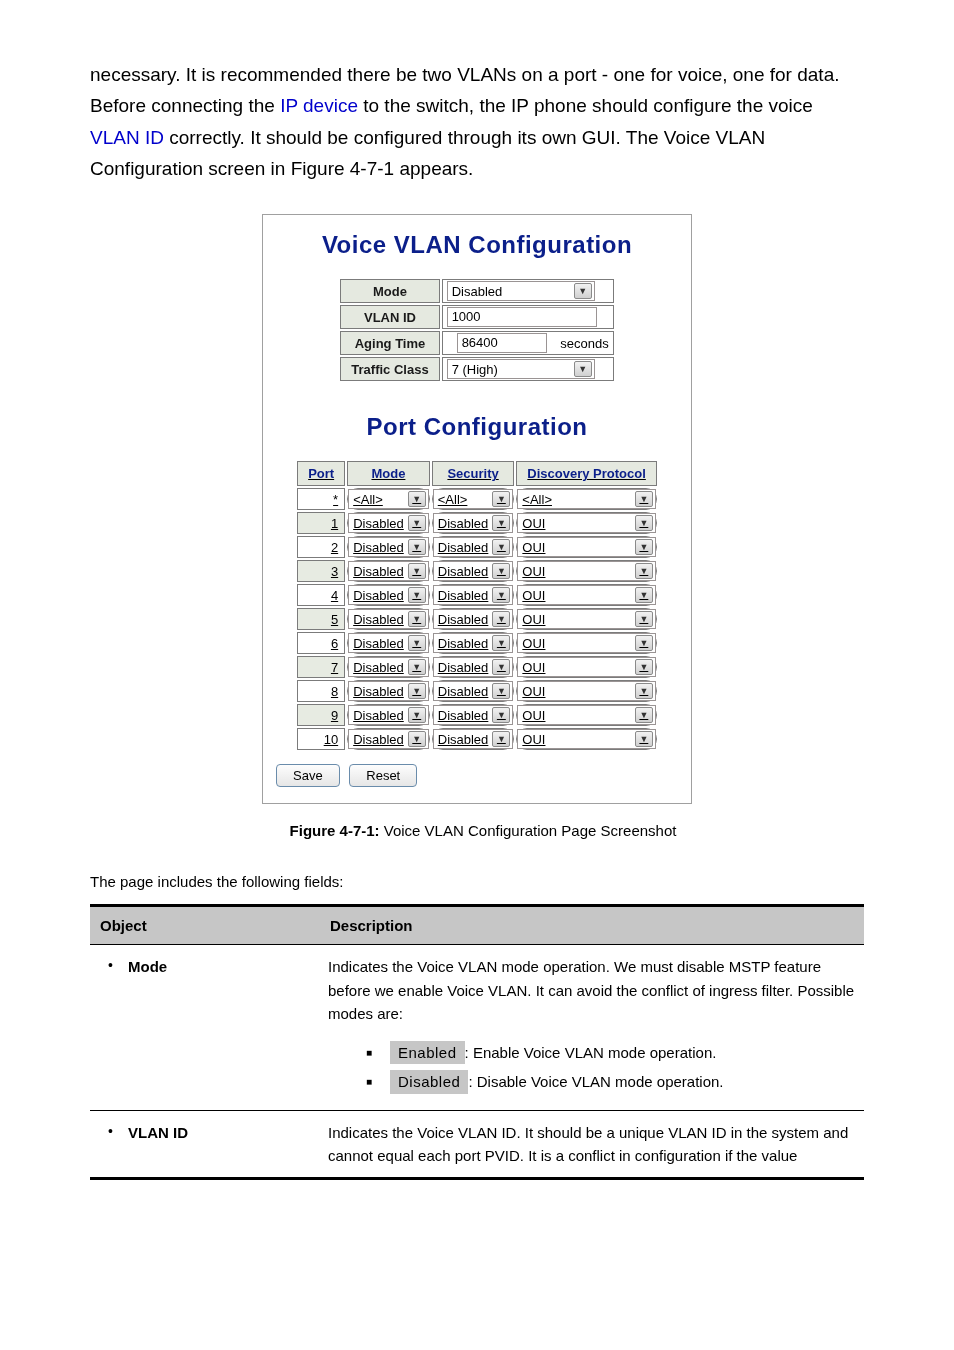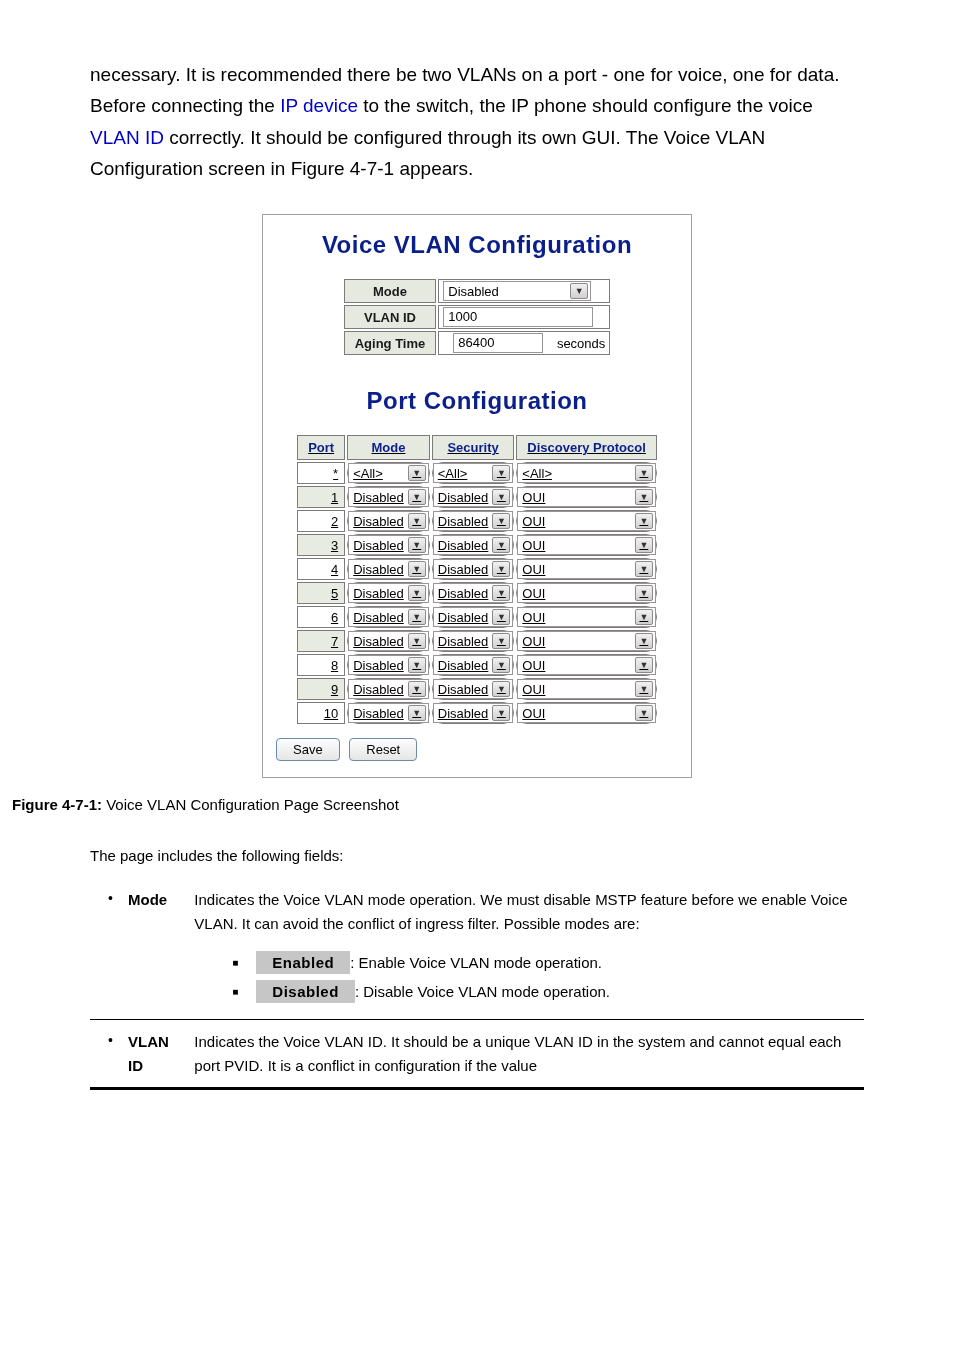--- a/index.html
+++ b/index.html
@@ -136,21 +136,21 @@
   .btn {
     display: inline-block;
     border: 1px solid #6a8cab;
     border-radius: 4px;
     padding: 3px 16px;
     font-size: 13px;
     background: linear-gradient(#fdfdfd,#e6e6e6);
     margin: 0 3px;
   }
   .caption {
-    text-align: left;
+    text-align: center;
     font-size: 15px;
     color: #000;
     margin: 18px 0 34px 12px;
   }
 
   .desc {
     padding: 0 90px;
   }
   .desc p { font-size: 15px; margin: 0 0 12px 0; }
   .desc-table-wrap { margin-top: 14px; }
@@ -190,22 +190,22 @@
     padding-left: 38px;
   }
   .sq-row {
     display: flex;
     align-items: center;
     margin-bottom: 6px;
   }
   .sq-row .sq { width: 24px; font-size: 10px; }
   .chip {
     background: #c6c6c6;
-    padding: 0 16px;
-    font-weight: bold;
+    padding: 0 8px;
+    font-weight: normal;
     letter-spacing: 0.5px;
   }
 </style>
 </head>
 <body>
 
 <div class="page">
 
   <div class="top-text">
     <p>
@@ -244,20 +244,29 @@
         </tr>
         <tr>
           <th>Aging Time</th>
           <td style="white-space:nowrap;padding-left:14px;">
             <div class="input-box">
               <span>86400</span>
             </div>
             <span class="unit-box">seconds</span>
           </td>
         </tr>
+        <tr>
+          <th>Traffic Class</th>
+          <td>
+            <div class="select-box">
+              <span>7 (High)</span>
+              <span class="dd-btn">▼</span>
+            </div>
+          </td>
+        </tr>
       </tbody>
         </table>
 
       <h2>Port Configuration</h2>
 
       <table class="port-table">
         <tbody>
             <tr>
           <th>Port</th>
           <th>Mode</th>
@@ -511,20 +520,24 @@
     <b><span>Figure 4-7-1:</span></b>
     <span> Voice VLAN Configuration Page Screenshot</span>
   </div>
 
   <div class="desc">
     <p>The page includes the following fields:</p>
 
     <div class="desc-table-wrap">
       <table class="dtable">
         <tbody>
+            <tr>
+          <th style="width:210px;">Object</th>
+          <th>Description</th>
+        </tr>
         <tr>
           <td>
             <div class="bullet-outer">
               <div class="b-row">
                 <div class="dot">•</div>
                 <div><b>Mode</b></div>
               </div>
             </div>
           </td>
           <td>

